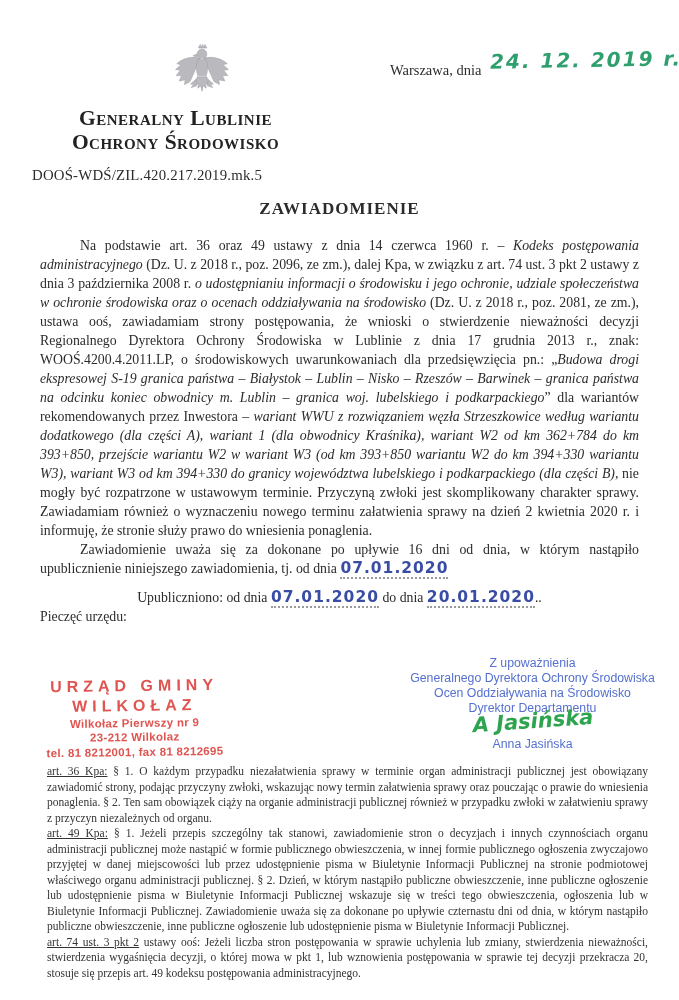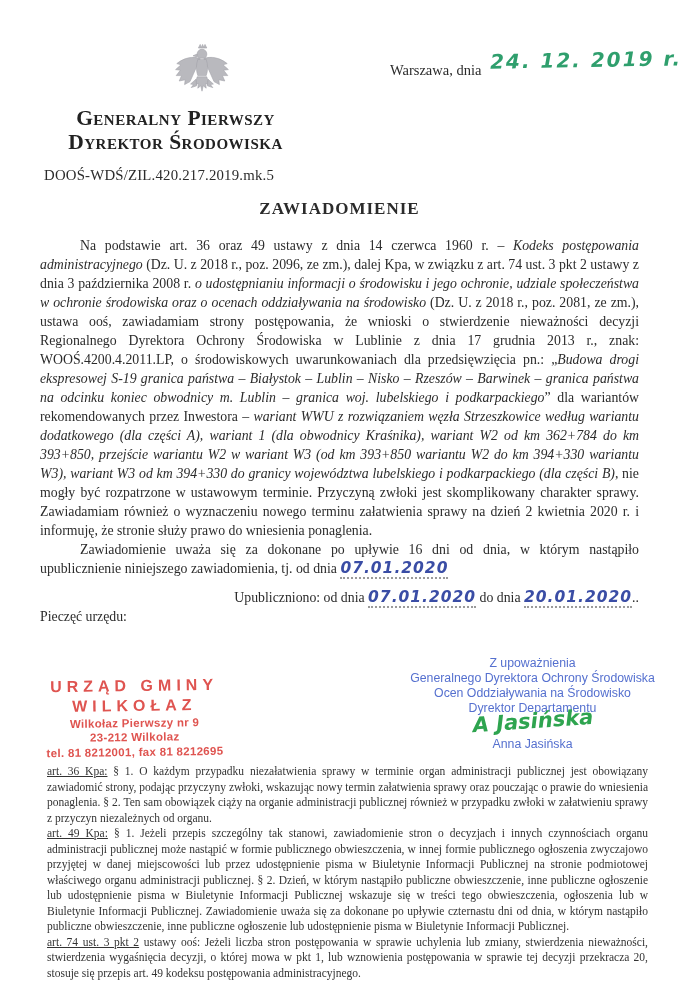--- a/index.html
+++ b/index.html
@@ -14,37 +14,37 @@
     font-variant:small-caps; font-weight:bold; font-size:21.5px; line-height:1.12;
     letter-spacing:0.5px; color:#222;
   }
   .dateline{position:absolute; left:390px; top:62px; font-size:14.5px;}
   .hand-date-top{
     position:absolute; left:490px; top:48px;
     font-family:"DejaVu Sans", sans-serif; font-style:italic; font-weight:bold;
     font-size:20px; letter-spacing:2px; color:#2f9f6d; transform:rotate(-1deg);
     white-space:nowrap;
   }
-  .refnum{position:absolute; left:44px; top:167px; font-size:14.8px; letter-spacing:0.2px;}
+  .refnum{position:absolute; left:32px; top:167px; font-size:14.8px; letter-spacing:0.2px;}
   .doc-title{
     position:absolute; left:0; right:0; top:199px; text-align:center;
     font-weight:bold; font-size:17px; letter-spacing:1px;
   }
   
   .body-text{
     position:absolute; left:40px; top:236px; width:599px;
     font-size:13.8px; line-height:19px; text-align:justify;
   }
   .body-text p{margin:0;}
   p.indent{text-indent:40px;}
-  .published-line{margin-top:10px !important; text-align:right;}
+  .published-line{margin-top:10px !important; text-align:center;}
   .stamp-label-line{text-align:left;}
   .seg.italic{font-style:italic;}
   .seg.handwritten-blue{
-    font-family:"DejaVu Sans", sans-serif; font-style:italic; font-weight:bold;
+    font-family:"DejaVu Sans", sans-serif; font-weight:bold;
     color:#3a4da5; font-size:15.5px; letter-spacing:1px; white-space:nowrap;
   }
   .seg.dotted{border-bottom:2px dotted #9a9a9a;}
   
   .stamp{
     position:absolute; left:12px; top:676px; width:245px; text-align:center;
     color:#df5450; font-family:"Liberation Sans", sans-serif;
     transform:rotate(-0.8deg); line-height:1.25;
   }
   .stamp-big{font-weight:bold; font-size:16px; letter-spacing:5px;}
@@ -88,22 +88,22 @@
         <path d="M40 62 l-9 8 5 1 -4 5 9 -3 z"></path>
         <path d="M60 62 l9 8 -5 1 4 5 -9 -3 z"></path>
       </g>
     </svg>
   </div>
 
   <div class="dateline">Warszawa, dnia</div>
   <div class="hand-date-top">24. 12. 2019 r.</div>
 
   <div class="sender">
-    <div>Generalny Pierwszy</div>
-    <div>Dyrektor Środowiska</div>
+    <div>Generalny Lublinie</div>
+    <div>Ochrony Środowisko</div>
   </div>
 
   <div class="refnum">DOOŚ-WDŚ/ZIL.420.217.2019.mk.5</div>
 
   <div class="doc-title">ZAWIADOMIENIE</div>
 
   <div class="body-text">
     <p class="indent"><span class="seg normal">Na podstawie art. 36 oraz 49 ustawy z dnia 14 czerwca 1960 r. – </span><span class="seg italic">Kodeks postępowania administracyjnego</span><span class="seg normal"> (Dz. U. z 2018 r., poz. 2096, ze zm.), dalej Kpa, w związku z art. 74 ust. 3 pkt 2 ustawy z dnia 3 października 2008 r. </span><span class="seg italic">o udostępnianiu informacji o środowisku i jego ochronie, udziale społeczeństwa w ochronie środowiska oraz o ocenach oddziaływania na środowisko</span><span class="seg normal"> (Dz. U. z 2018 r., poz. 2081, ze zm.), ustawa ooś, zawiadamiam strony postępowania, że wnioski o stwierdzenie nieważności decyzji Regionalnego Dyrektora Ochrony Środowiska w Lublinie z dnia 17 grudnia 2013 r., znak: WOOŚ.4200.4.2011.LP, o środowiskowych uwarunkowaniach dla przedsięwzięcia pn.: „</span><span class="seg italic">Budowa drogi ekspresowej S-19 granica państwa – Białystok – Lublin – Nisko – Rzeszów – Barwinek – granica państwa na odcinku koniec obwodnicy m. Lublin – granica woj. lubelskiego i podkarpackiego</span><span class="seg normal">” dla wariantów rekomendowanych przez Inwestora – </span><span class="seg italic">wariant WWU z rozwiązaniem węzła Strzeszkowice według wariantu dodatkowego (dla części A), wariant 1 (dla obwodnicy Kraśnika), wariant W2 od km 362+784 do km 393+850, przejście wariantu W2 w wariant W3 (od km 393+850 wariantu W2 do km 394+330 wariantu W3), wariant W3 od km 394+330 do granicy województwa lubelskiego i podkarpackiego (dla części B)</span><span class="seg normal">, nie mogły być rozpatrzone w ustawowym terminie. Przyczyną zwłoki jest skomplikowany charakter sprawy. Zawiadamiam również o wyznaczeniu nowego terminu załatwienia sprawy na dzień 2 kwietnia 2020 r. i informuję, że stronie służy prawo do wniesienia ponaglenia.</span></p>
     <p class="indent"><span class="seg normal">Zawiadomienie uważa się za dokonane po upływie 16 dni od dnia, w którym nastąpiło upublicznienie niniejszego zawiadomienia, tj. od dnia </span><span class="seg handwritten-blue dotted">07.01.2020</span></p>
     <p class="published-line"><span class="seg normal">Upubliczniono: od dnia </span><span class="seg handwritten-blue dotted">07.01.2020</span><span class="seg normal"> do dnia </span><span class="seg handwritten-blue dotted">20.01.2020</span><span class="seg normal">..</span></p>

